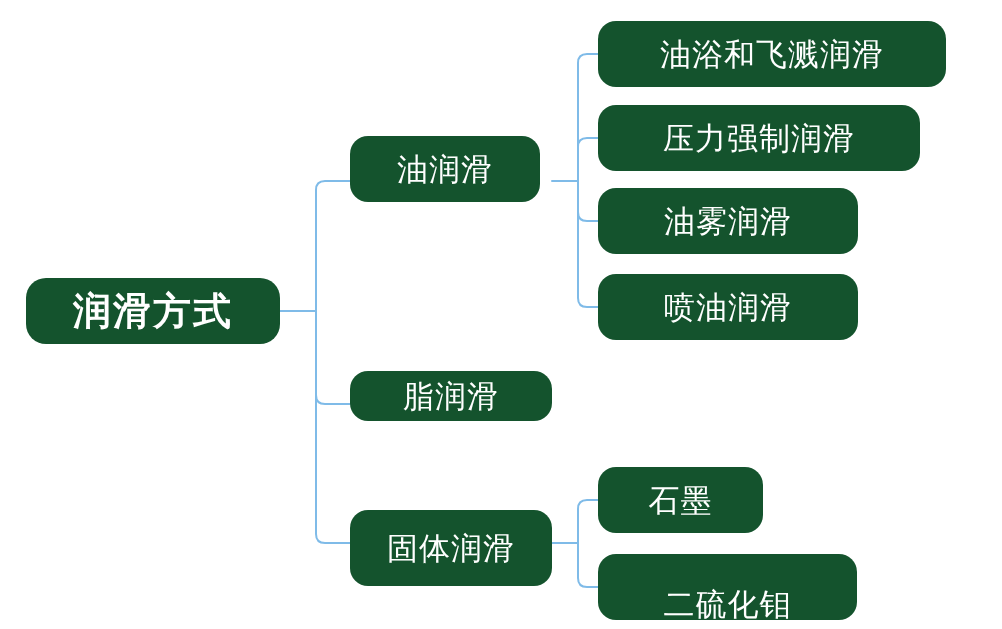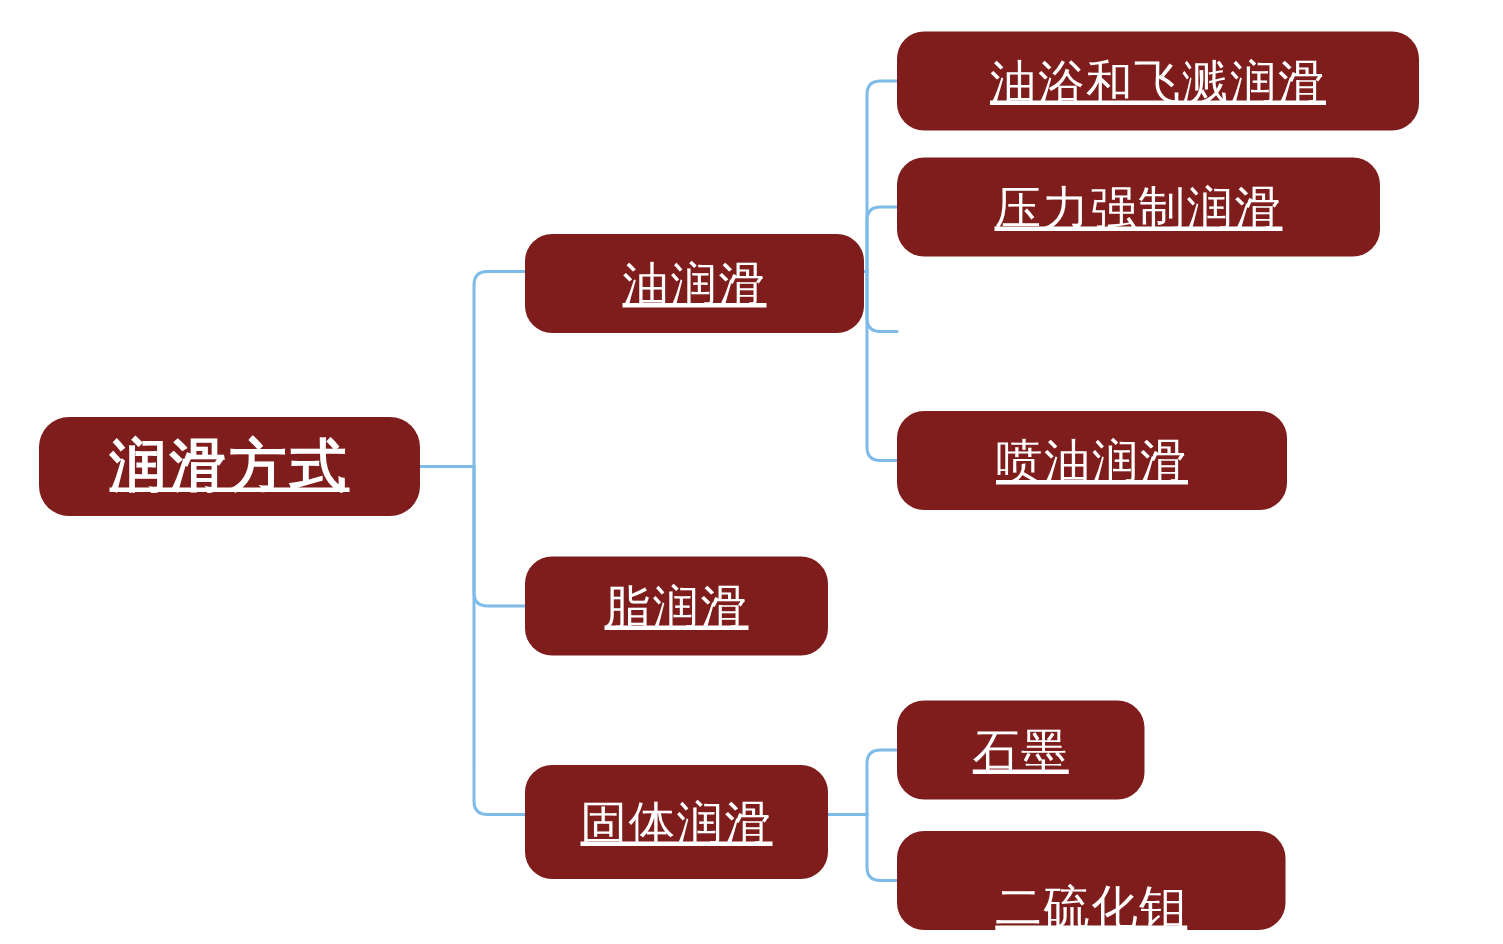--- a/index.html
+++ b/index.html
@@ -26,26 +26,25 @@
     pointer-events: none;
   }
   .node {
     position: absolute;
     box-sizing: border-box;
     display: flex;
     align-items: center;
     justify-content: center;
     border-radius: 18px;
     color: #ffffff;
-    background: #7f1d1d;
+    background: #14532d;
     white-space: nowrap;
     letter-spacing: 1px;
     line-height: 1;
     user-select: none;
-    text-decoration: underline;
   }
   .node.root {
     font-weight: bold;
     font-size: 38px;
     border-radius: 20px;
     letter-spacing: 2px;
   }
   .node.level2 {
     font-size: 31px;
     font-weight: normal;
@@ -78,40 +77,43 @@
       <path d="M552,543 L578,543"></path>
       <path d="M578,543 L578,509 Q578,500 587,500 L598,500"></path>
       <path d="M578,543 L578,578 Q578,587 587,587 L598,587"></path>
     </g>
   </svg>
 
   <div class="node root" style="left:26px; top:278px; width:254px; height:66px;">
     <span>润滑方式</span>
   </div>
 
-  <div class="node level2" style="left:350px; top:156px; width:226px; height:66px;">
+  <div class="node level2" style="left:350px; top:136px; width:190px; height:66px;">
     <span>油润滑</span>
   </div>
 
-  <div class="node level2" style="left:350px; top:371px; width:202px; height:66px;">
+  <div class="node level2" style="left:350px; top:371px; width:202px; height:50px;">
     <span>脂润滑</span>
   </div>
 
   <div class="node level2" style="left:350px; top:510px; width:202px; height:76px;">
     <span>固体润滑</span>
   </div>
 
   <div class="node level3" style="left:598px; top:21px; width:348px; height:66px;">
     <span>油浴和飞溅润滑</span>
   </div>
 
   <div class="node level3" style="left:598px; top:105px; width:322px; height:66px;text-align:right;">
     <span>压力强制润滑</span>
   </div>
 
+  <div class="node level3" style="left:598px; top:188px; width:260px; height:66px;">
+    <span>油雾润滑</span>
+  </div>
 
   <div class="node level3" style="left:598px; top:467px; width:165px; height:66px;">
     <span>石墨</span>
   </div>
 
   <div class="node level3" style="left:598px; top:274px; width:260px; height:66px;">
     <span>喷油润滑</span>
   </div>
 
   <div class="node level3" style="left:598px; top:554px; width:259px; height:66px;align-items:flex-end;">

